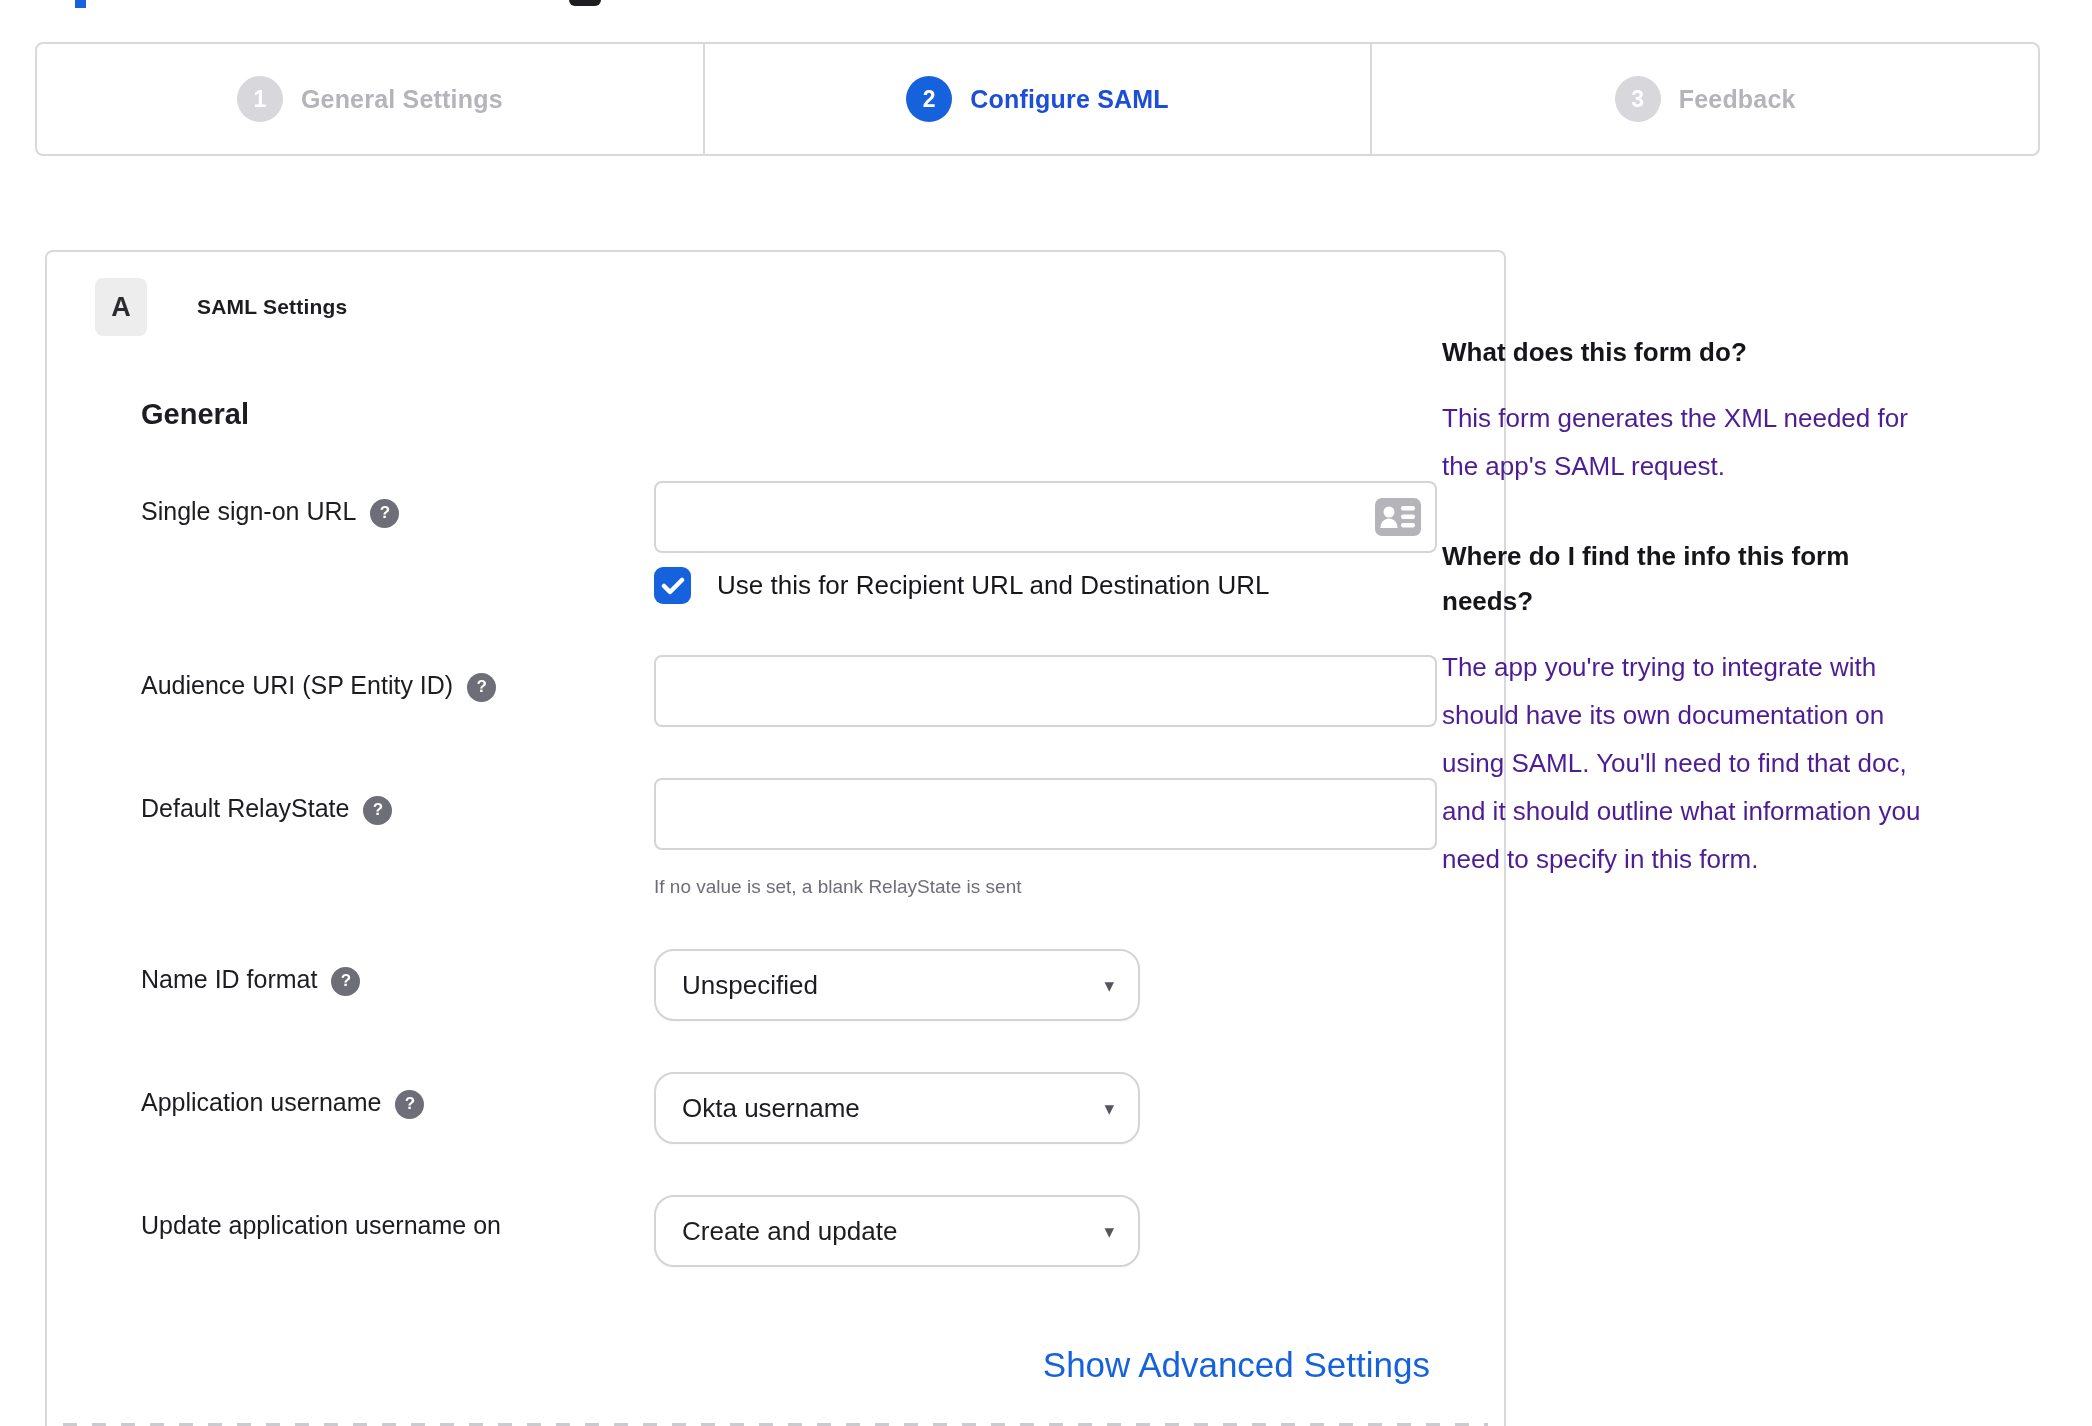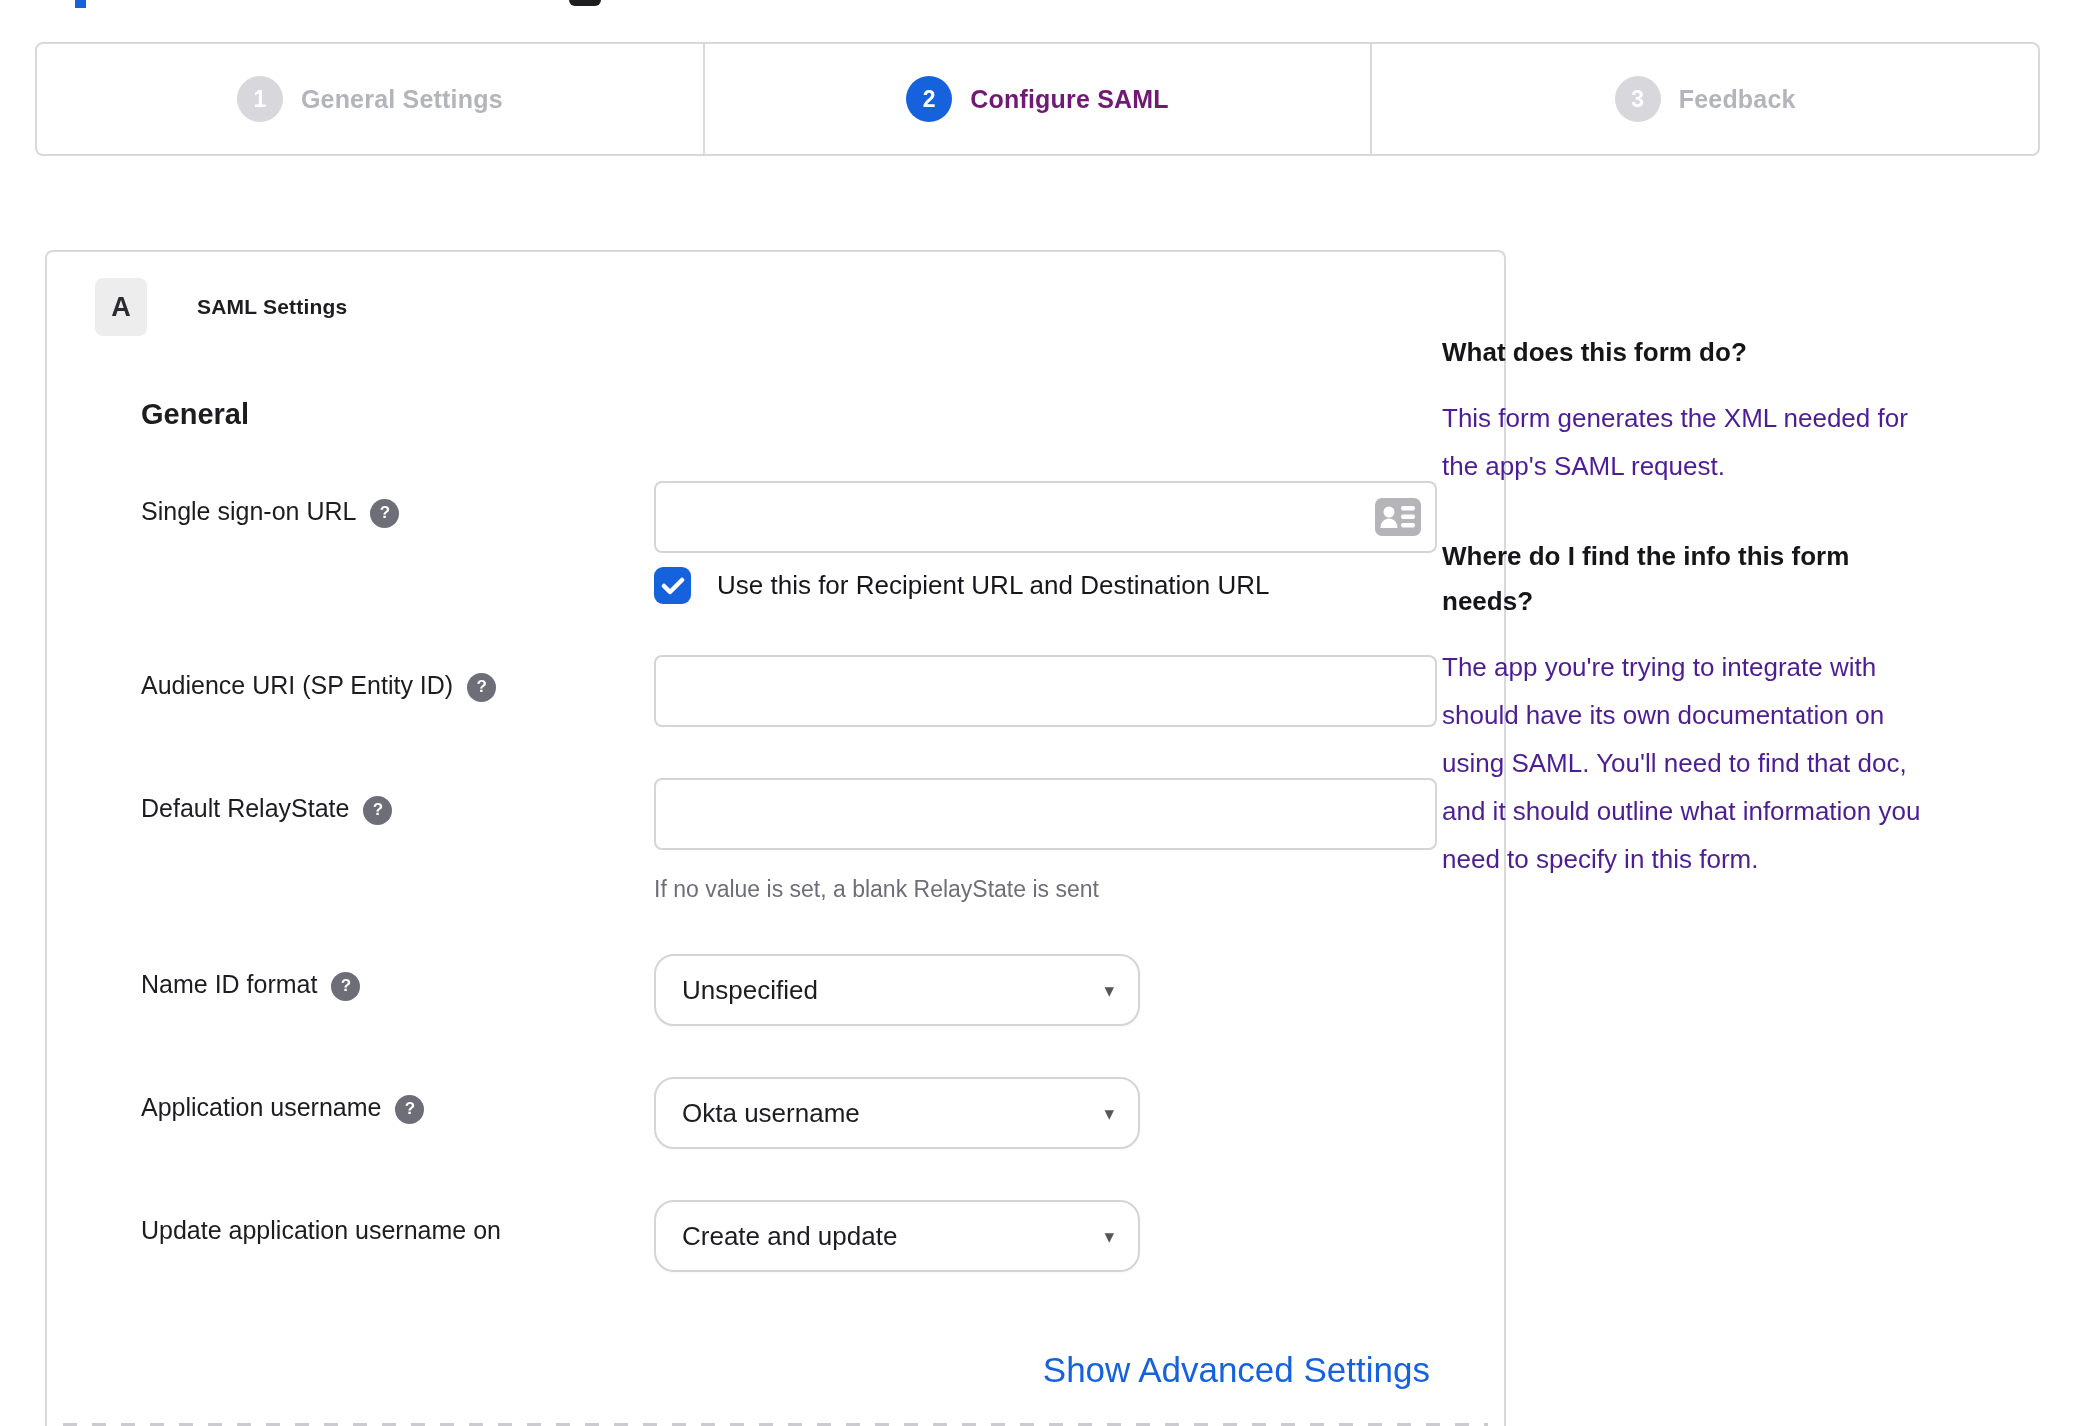--- a/index.html
+++ b/index.html
@@ -29,21 +29,21 @@
   }
   .step + .step { border-left: 2px solid #d9d9dd; }
   .step-circle {
     width: 46px; height: 46px; border-radius: 50%;
     display: flex; align-items: center; justify-content: center;
     font-weight: bold; font-size: 23px; color: #ffffff;
     background: #d7d7dc; flex: 0 0 auto;
   }
   .step-label { font-weight: bold; font-size: 25px; color: #b4b4bb; letter-spacing: .2px; }
   .step.active .step-circle { background: #1662dd; }
-  .step.active .step-label { color: #701a75; }
+  .step.active .step-label { color: #1d4ed8; }
 
   
   .panel {
     position: absolute; left: 45px; top: 250px;
     width: 1461px; height: 1176px;
     border: 2px solid #d9d9dd; border-radius: 8px 8px 0 0; border-bottom: none;
     background: #fff; padding: 26px 48px 0 48px;
   }
   .panel-header { display: flex; align-items: center; gap: 50px; }
   .panel-badge {
@@ -79,21 +79,21 @@
   }
 
   .checkbox-row { display: flex; align-items: center; gap: 26px; margin-top: 14px; }
   .checkbox {
     width: 37px; height: 37px; border-radius: 9px; background: #1662dd;
     display: flex; align-items: center; justify-content: center; cursor: pointer;
     flex: 0 0 auto;
   }
   .checkbox-label { font-size: 26px; color: #17171b; }
 
-  .hint { font-size: 23px; color: #6e6e78; margin-top: 26px; }
+  .hint { font-size: 19px; color: #6e6e78; margin-top: 26px; }
 
   .select-box {
     width: 486px; height: 72px; border: 2px solid #d4d4d9; border-radius: 20px;
     background: #fff; display: flex; align-items: center; justify-content: space-between;
     padding: 0 24px 0 26px; font-size: 26px; color: #1d1d21; cursor: pointer;
     box-shadow: 0 1px 2px rgba(0,0,0,0.03);
   }
   .select-arrow { font-size: 19px; color: #54565e; }
 
   .advanced-row { text-align: right; padding-right: 26px; margin-top: 78px; }

